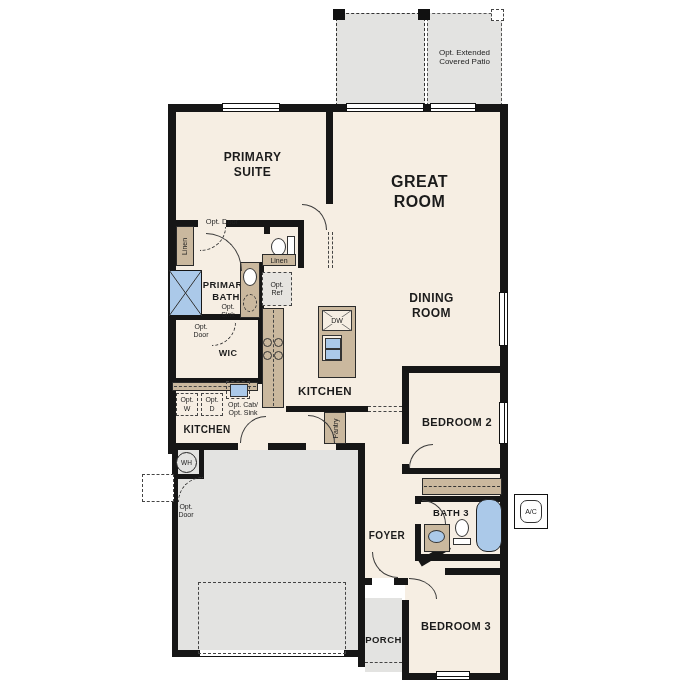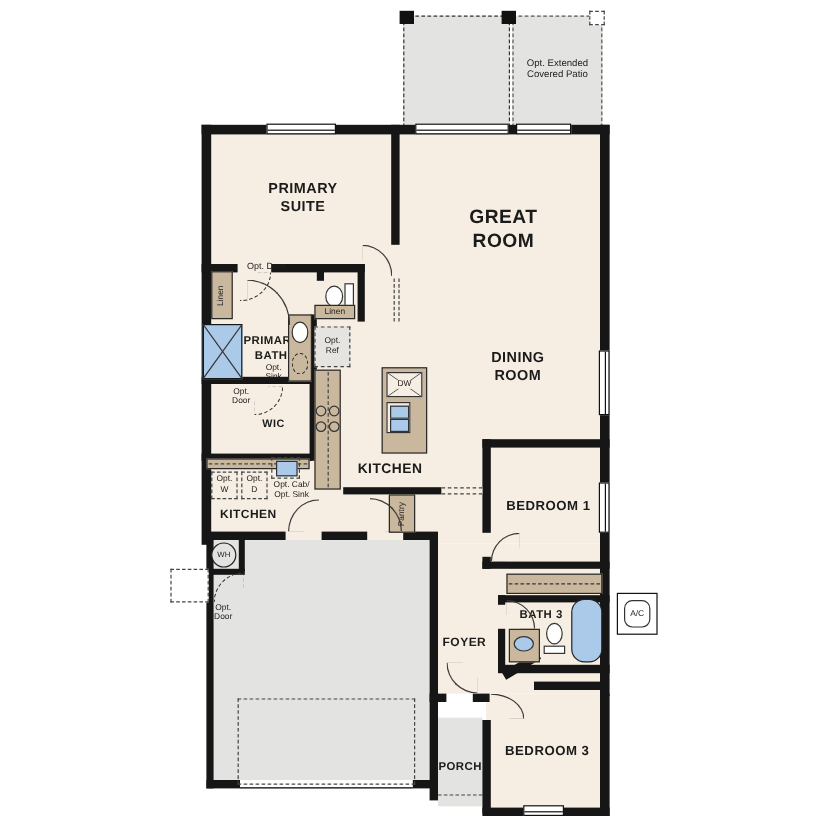--- a/index.html
+++ b/index.html
@@ -214,21 +214,21 @@
 
   <div class="dashed-box" style="left:142px;top:474px;width:32px;height:28px;background:#fff;"></div>
   <div class="arc arc-tl arc-d" style="left:178px;top:477px;width:25px;height:25px;"></div>
   <div class="opt-label" style="left:172px;top:503px;width:28px;font-size:7px;">Opt.
 Door</div>
 
 
   <div class="abs" style="left:200px;top:650px;width:144px;height:7px;background:#fff;border-bottom:1.5px solid #111;"></div>
   <div class="dashed-box" style="left:198px;top:582px;width:148px;height:72px;"></div>
 
-  <div class="room-label" style="left:416px;top:416px;width:82px;font-size:11px;">BEDROOM 1</div>
+  <div class="room-label" style="left:416px;top:416px;width:82px;font-size:11px;">BEDROOM 2</div>
   <div class="arc arc-tl" style="left:409px;top:444px;width:24px;height:24px;"></div>
   <div class="cab" style="left:422px;top:478px;width:80px;height:17px;"></div>
   <div class="abs" style="left:424px;top:486px;width:76px;height:0;border-top:1px dashed #333;"></div>
 
   <div class="room-label" style="left:430px;top:507px;width:42px;font-size:9.5px;">BATH 3</div>
   <div class="arc arc-tr" style="left:422px;top:500px;width:24px;height:24px;"></div>
   <div class="abs blue" style="left:476px;top:499px;width:26px;height:53px;border:1.3px solid #222;border-radius:11px;"></div>
   <div class="oval" style="left:455px;top:519px;width:14px;height:18px;"></div>
   <div class="abs" style="left:453px;top:538px;width:18px;height:7px;border:1.2px solid #333;background:#fff;"></div>
   <div class="cab" style="left:424px;top:524px;width:26px;height:28px;"></div>

